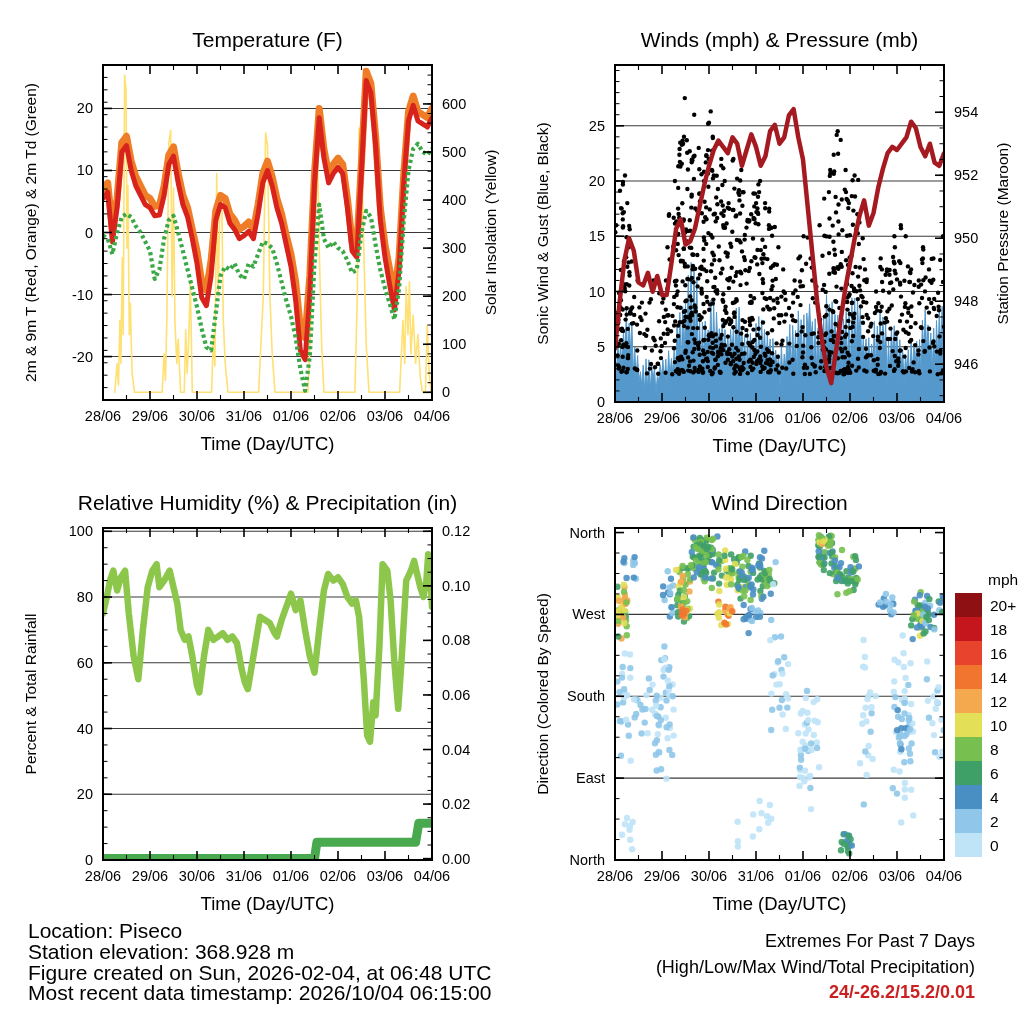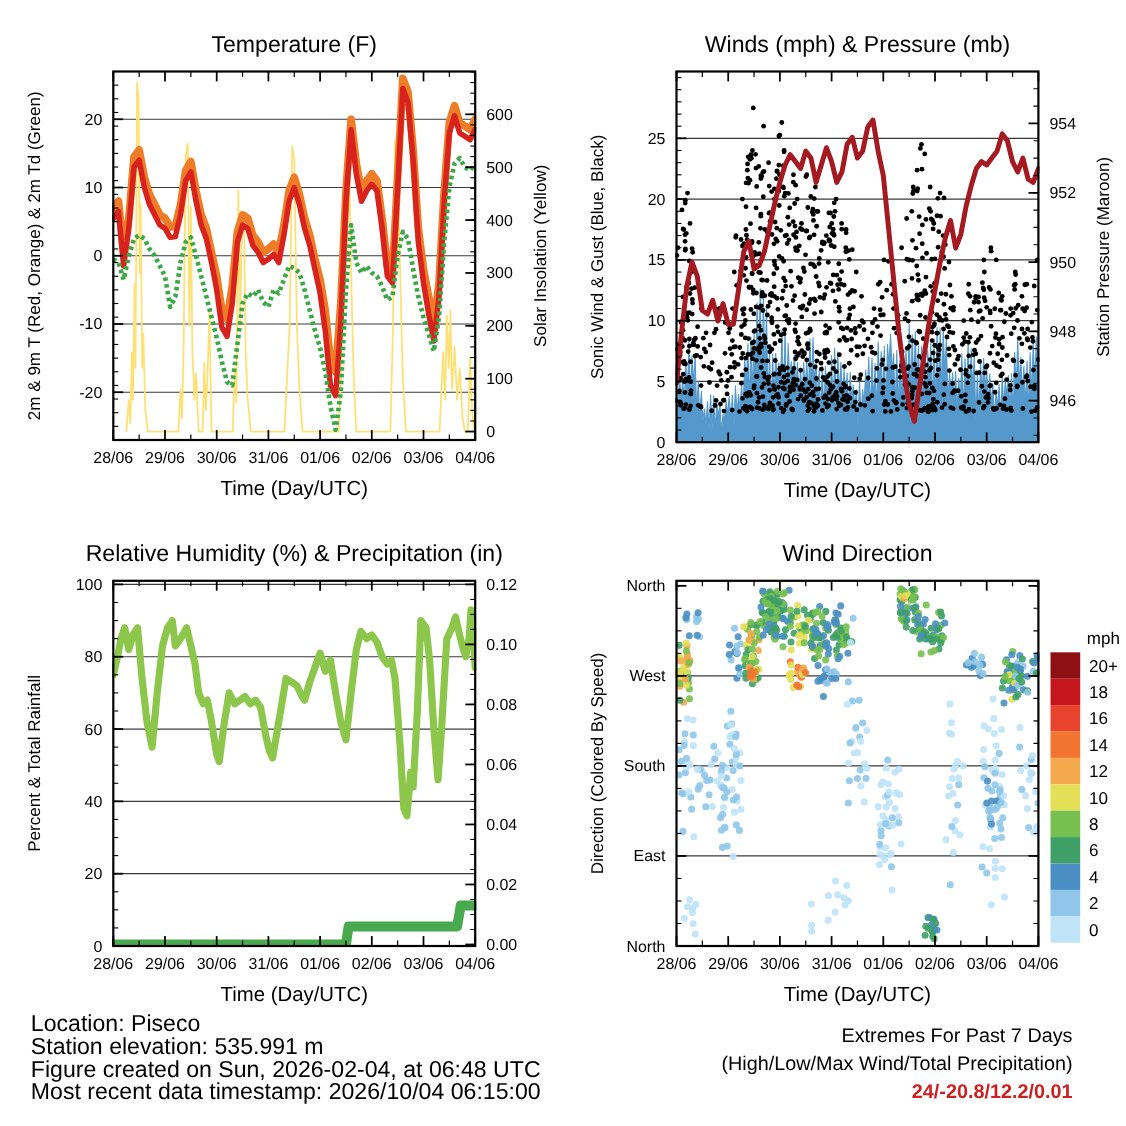--- a/index.html
+++ b/index.html
@@ -2492,23 +2492,23 @@
         <text x="990" y="802.5" font-size="15.5" text-anchor="start" fill="#000" font-family="&quot;Liberation Sans&quot;, sans-serif">4</text>
         <rect x="955" y="809" width="27" height="24" fill="#8fc6e9"></rect>
         <text x="990" y="826.5" font-size="15.5" text-anchor="start" fill="#000" font-family="&quot;Liberation Sans&quot;, sans-serif">2</text>
         <rect x="955" y="833" width="27" height="24" fill="#bfe3f7"></rect>
         <text x="990" y="850.5" font-size="15.5" text-anchor="start" fill="#000" font-family="&quot;Liberation Sans&quot;, sans-serif">0</text>
       </g>
     </svg>
 
   <div class="footer-left">
     <div>Location: Piseco</div>
-    <div>Station elevation: 535.991 m</div>
+    <div>Station elevation: 368.928 m</div>
     <div>Figure created on Sun, 2026-02-04, at 06:48 UTC</div>
     <div>Most recent data timestamp: 2026/10/04 06:15:00</div>
   </div>
 
   <div class="footer-right">
     <div>Extremes For Past 7 Days</div>
     <div>(High/Low/Max Wind/Total Precipitation)</div>
-    <div class="vals" id="extremes-values" style="color: rgb(204, 32, 32);">24/-20.8/12.2/0.01</div>
+    <div class="vals" id="extremes-values" style="color: rgb(204, 32, 32);">24/-26.2/15.2/0.01</div>
   </div>
 </div>
 
 </body></html>

